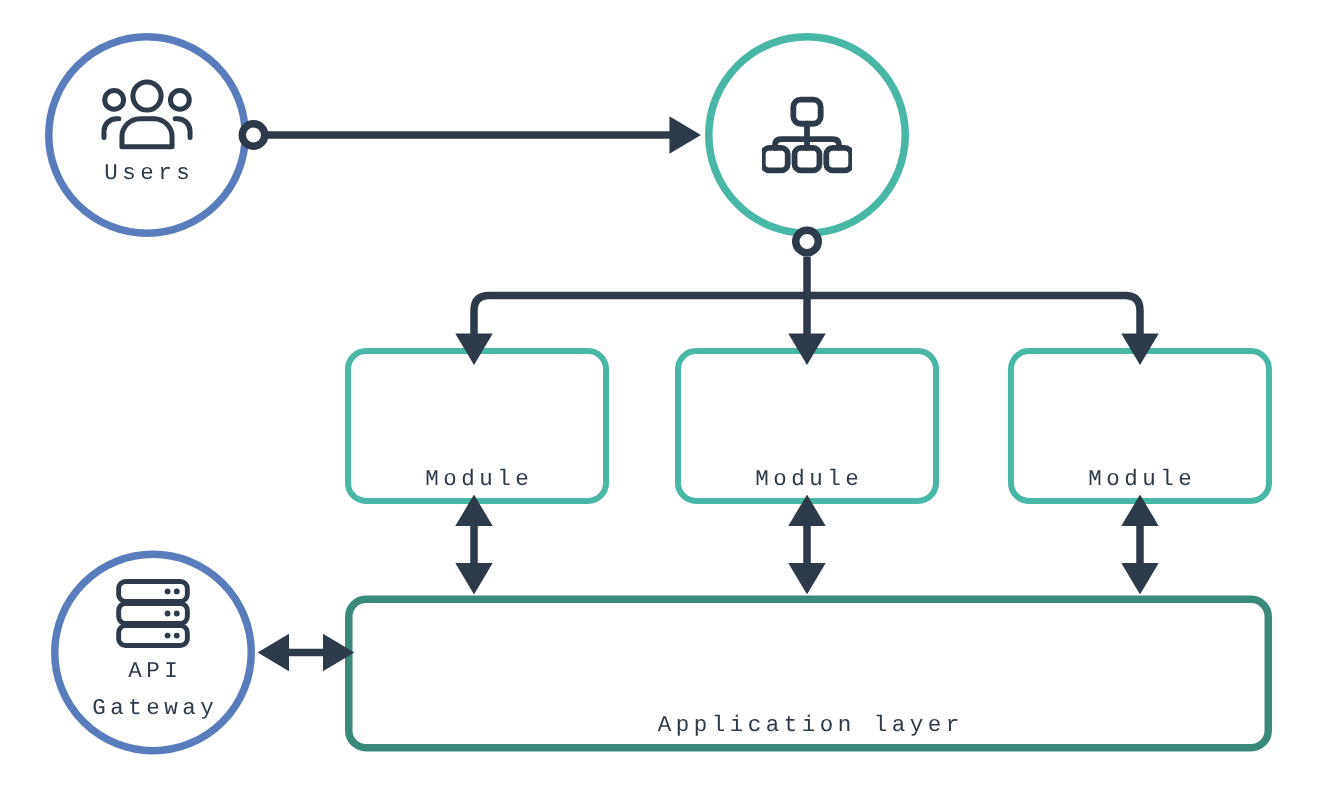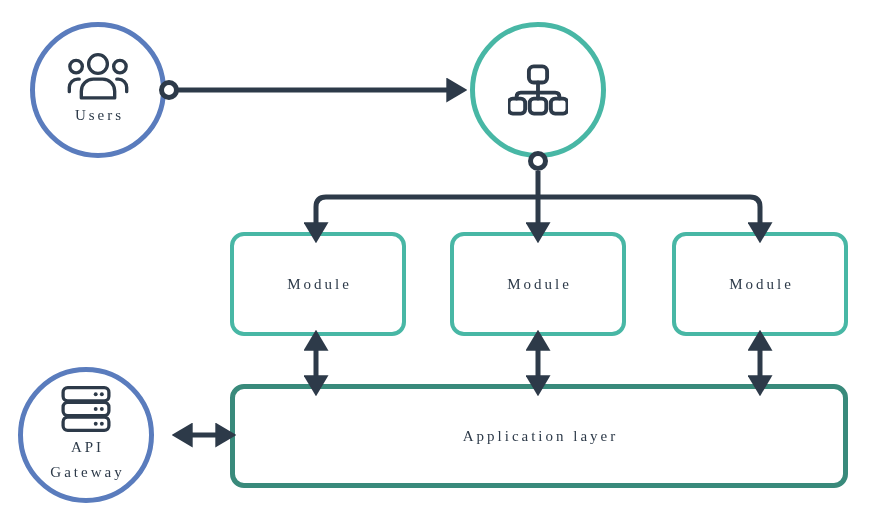--- a/index.html
+++ b/index.html
@@ -1,36 +1,36 @@
 <!DOCTYPE html>
 <html style="--background: #ffffff; --node-fill: #ffffff; --dark-navy: #2d3a49; --blue-border: #5a7cbd; --teal-border: #48b7a5; --green-border: #398a7b;"><head>
 <meta charset="utf-8">
 <style>
   html,body{margin:0;padding:0;background:var(--background,#ffffff);}
   .canvas{
     position:relative;width:880px;height:524px;overflow:hidden;
     background:var(--background,#ffffff);
-    font-family:Liberation Serif, serif;
+    font-family:Liberation Mono, monospace;
     color:var(--dark-navy,#2d3a49);
     border-radius:27px;
   }
   .node-circle{
     position:absolute;box-sizing:border-box;width:136px;height:136px;border-radius:50%;
     background:var(--node-fill,#ffffff);
     display:flex;flex-direction:column;align-items:center;justify-content:center;gap:3px;
   }
   .blue-ring{border:5px solid var(--blue-border,#5a7cbd);}
   .teal-ring{border:5px solid var(--teal-border,#48b7a5);}
   .box{
     position:absolute;box-sizing:border-box;background:var(--node-fill,#ffffff);
-    display:flex;align-items:center;justify-content:center;
+    display:flex;align-items:flex-end;justify-content:center;
   }
   .module{width:176px;height:104px;top:232px;border:4px solid var(--teal-border,#48b7a5);border-radius:14px;}
   .module-1{left:230px;} .module-2{left:450px;} .module-3{left:672px;}
-  .app-layer{left:230px;top:384px;width:618px;height:104px;border:5px solid var(--green-border,#398a7b);border-radius:14px;}
+  .app-layer{left:230px;top:397px;width:618px;height:104px;border:5px solid var(--green-border,#398a7b);border-radius:14px;}
   .label{
     font-size:15px;letter-spacing:3px;margin-right:-3px;line-height:25px;
     text-align:center;max-width:96px;white-space:normal;
   }
   .box .label{max-width:none;}
   .overlay{position:absolute;left:0;top:0;pointer-events:none;}
   .arrow{fill:none;stroke:var(--dark-navy,#2d3a49);stroke-width:5;}
   .ring{fill:var(--node-fill,#ffffff);stroke:var(--dark-navy,#2d3a49);stroke-width:5;}
   .ah-fill{fill:var(--dark-navy,#2d3a49);}
   .icon{stroke:var(--dark-navy,#2d3a49);fill:none;stroke-linecap:round;stroke-linejoin:round;}
@@ -71,21 +71,21 @@
     <span class="label">Module</span>
   </div>
   <div class="box module module-3">
     <span class="label">Module</span>
   </div>
 
   <div class="box app-layer">
     <span class="label">Application layer</span>
   </div>
 
-  <div class="node-circle blue-ring" style="left:18px;top:367px;">
+  <div class="node-circle blue-ring" style="left:34px;top:367px;">
     <svg class="icon" width="52" height="46" viewBox="0 0 48 45" stroke-width="3.2">
       <rect x="1.6" y="1.6" width="44.8" height="13" rx="4.5"></rect>
       <rect x="1.6" y="16" width="44.8" height="13" rx="4.5"></rect>
       <rect x="1.6" y="30.4" width="44.8" height="13" rx="4.5"></rect>
       <circle class="dot" cx="33.5" cy="8.1" r="1.9"></circle>
       <circle class="dot" cx="39.5" cy="8.1" r="1.9"></circle>
       <circle class="dot" cx="33.5" cy="22.5" r="1.9"></circle>
       <circle class="dot" cx="39.5" cy="22.5" r="1.9"></circle>
       <circle class="dot" cx="33.5" cy="36.9" r="1.9"></circle>
       <circle class="dot" cx="39.5" cy="36.9" r="1.9"></circle>

